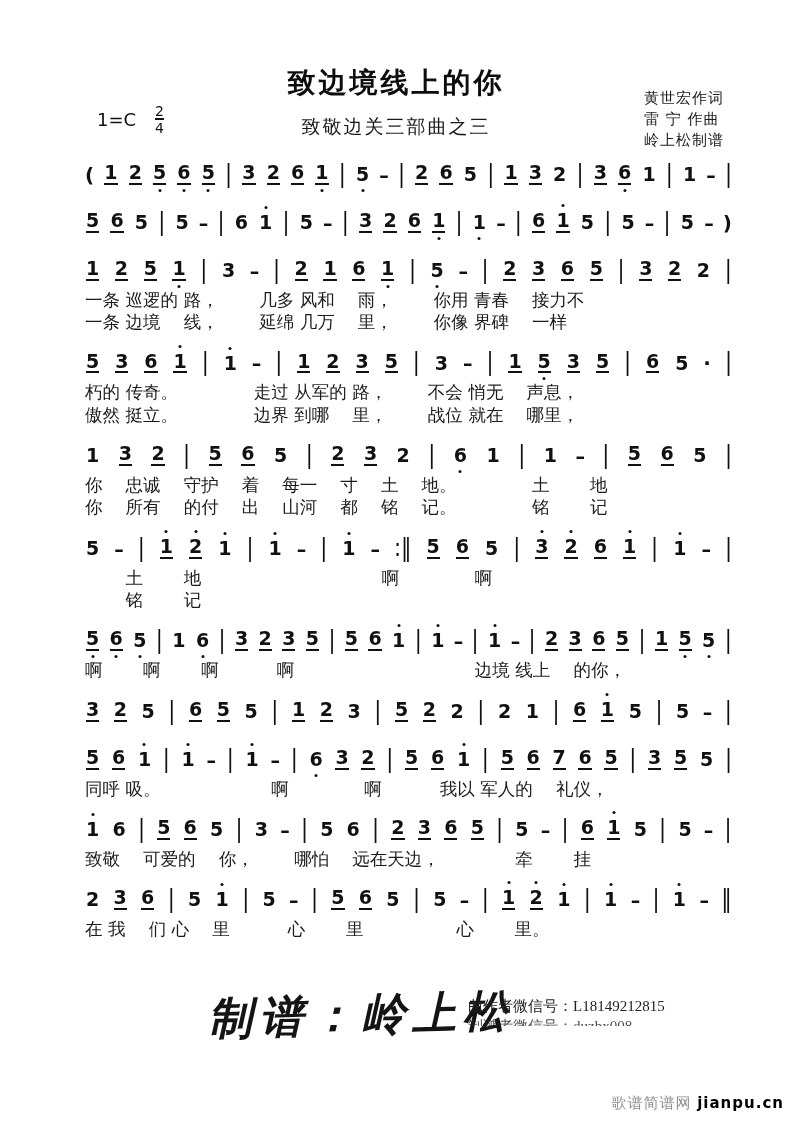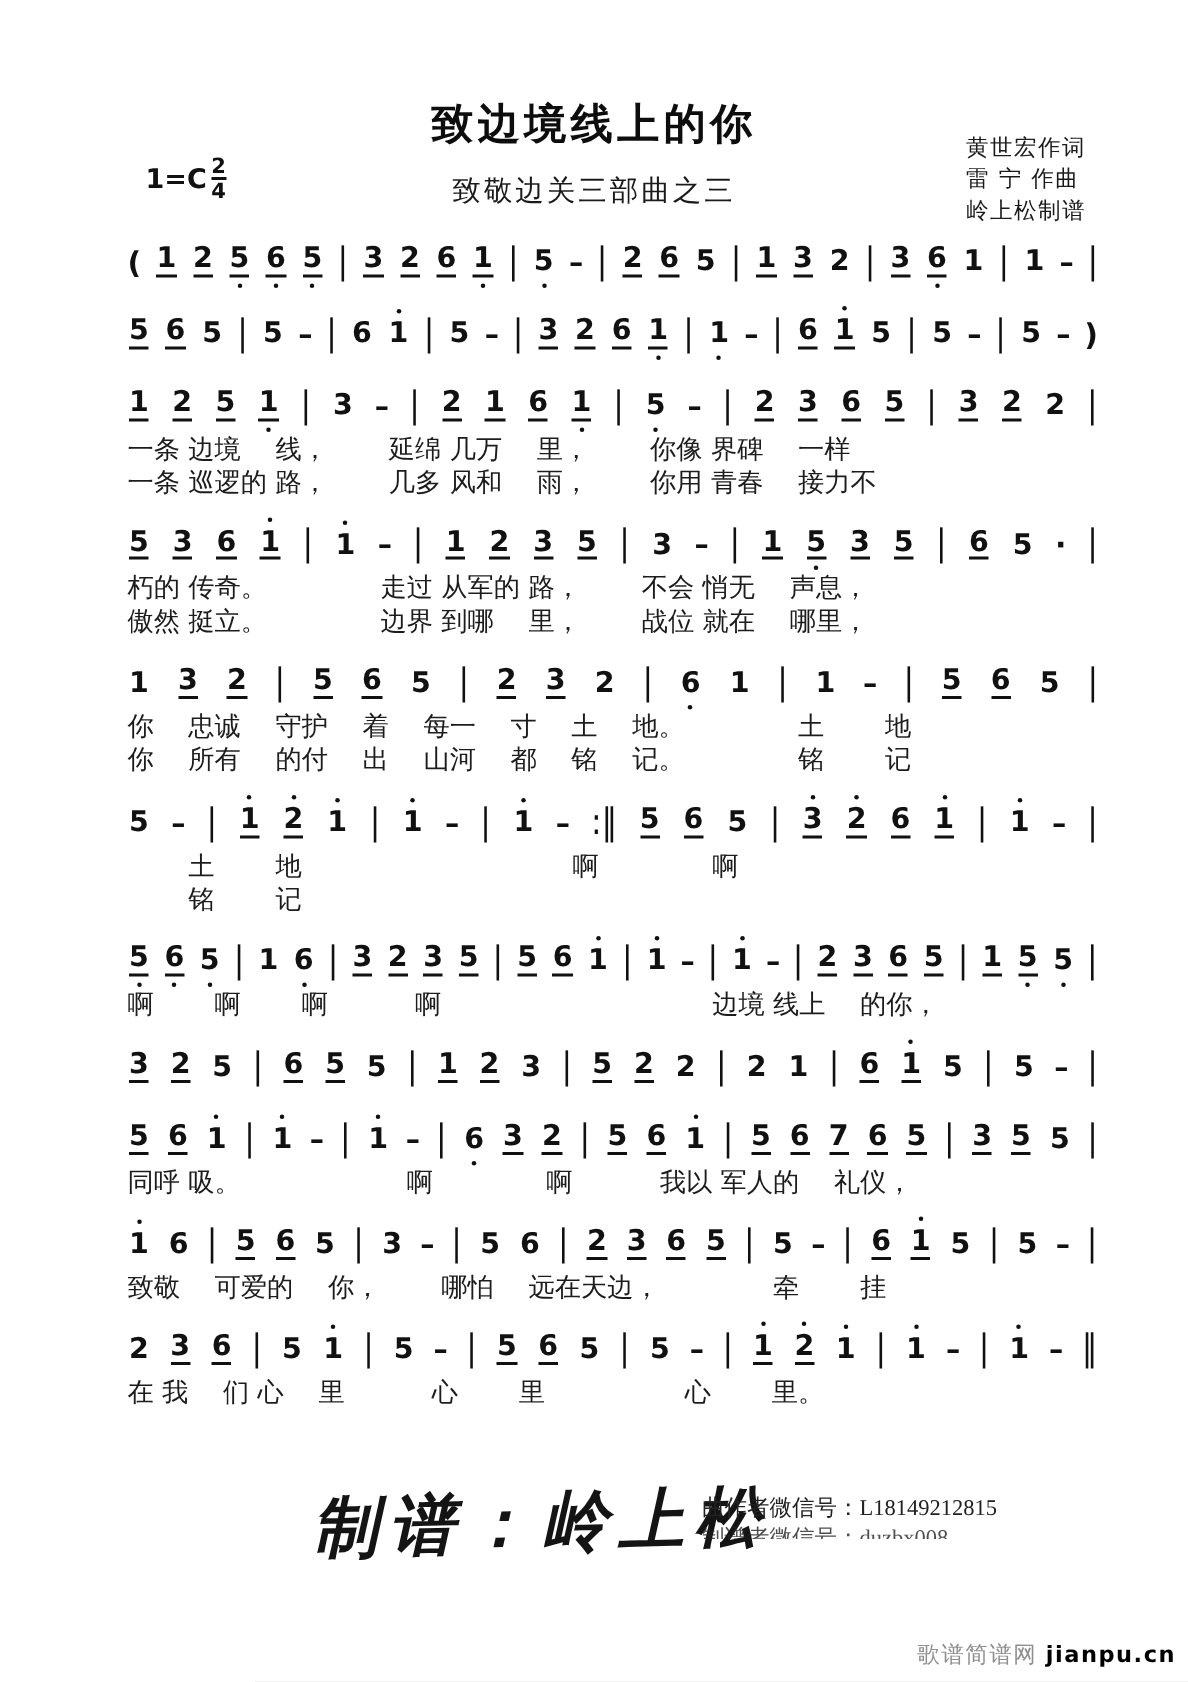--- a/index.html
+++ b/index.html
@@ -3,22 +3,22 @@
 <meta charset="utf-8">
 <style>
   html,body{margin:0;padding:0;background:#e8e8e8;}
   #page{position:relative;width:792px;height:1121px;background:#ffffff;margin:0 auto;
         font-family:"DejaVu Sans","Liberation Sans",sans-serif;color:#111;overflow:hidden;}
 
   
   #hdr{position:relative;height:152px;}
   .title{position:absolute;top:64px;left:0;width:100%;text-align:center;
          font-size:28px;font-weight:bold;letter-spacing:3px;color:#0d0d0d;}
-  .keysig{position:absolute;top:104px;left:97px;font-size:18px;font-weight:bold;
-          display:flex;align-items:center;gap:3px;text-align:center;}
+  .keysig{position:absolute;top:104px;left:97px;font-size:18px;font-weight:normal;
+          display:flex;align-items:center;gap:19px;text-align:center;}
   .frac{display:inline-flex;flex-direction:column;align-items:center;line-height:1;font-size:14px;}
   .frac .den{border-top:2px solid #111;padding-top:1px;}
   .subtitle{position:absolute;top:114px;left:0;width:100%;text-align:center;
             font-size:19px;letter-spacing:2px;color:#1a1a1a;}
   .credits{position:absolute;top:88px;right:68px;font-size:15px;line-height:1.4;
            text-align:left;color:#1a1a1a;letter-spacing:1px;}
 
   
   #score{position:absolute;top:152px;left:85px;width:647px;}
   .line{margin-bottom:7px;}
@@ -162,22 +162,22 @@
           <span class="note ul"><span class="d">2</span></span>
           <span class="note ul"><span class="d">3</span></span>
           <span class="note ul"><span class="d">6</span></span>
           <span class="note ul"><span class="d">5</span></span>
           <span class="bar">|</span>
           <span class="note ul"><span class="d">3</span></span>
           <span class="note ul"><span class="d">2</span></span>
           <span class="note"><span class="d">2</span></span>
           <span class="bar">|</span>
         </div>
+        <div class="lyrics">一条 巡逻的 路，　　 几多 风和　 雨，　　 你用 青春　 接力不</div>
         <div class="lyrics">一条 边境　 线，　　 延绵 几万　 里，　　 你像 界碑　 一样</div>
-        <div class="lyrics">一条 巡逻的 路，　　 几多 风和　 雨，　　 你用 青春　 接力不</div>
       </div>
       <div class="line">
         <div class="notes">
           <span class="note ul"><span class="d">5</span></span>
           <span class="note ul"><span class="d">3</span></span>
           <span class="note ul"><span class="d">6</span></span>
           <span class="note ul"><span class="da"></span><span class="d">1</span></span>
           <span class="bar">|</span>
           <span class="note"><span class="da"></span><span class="d">1</span></span>
           <span class="dash">–</span>

